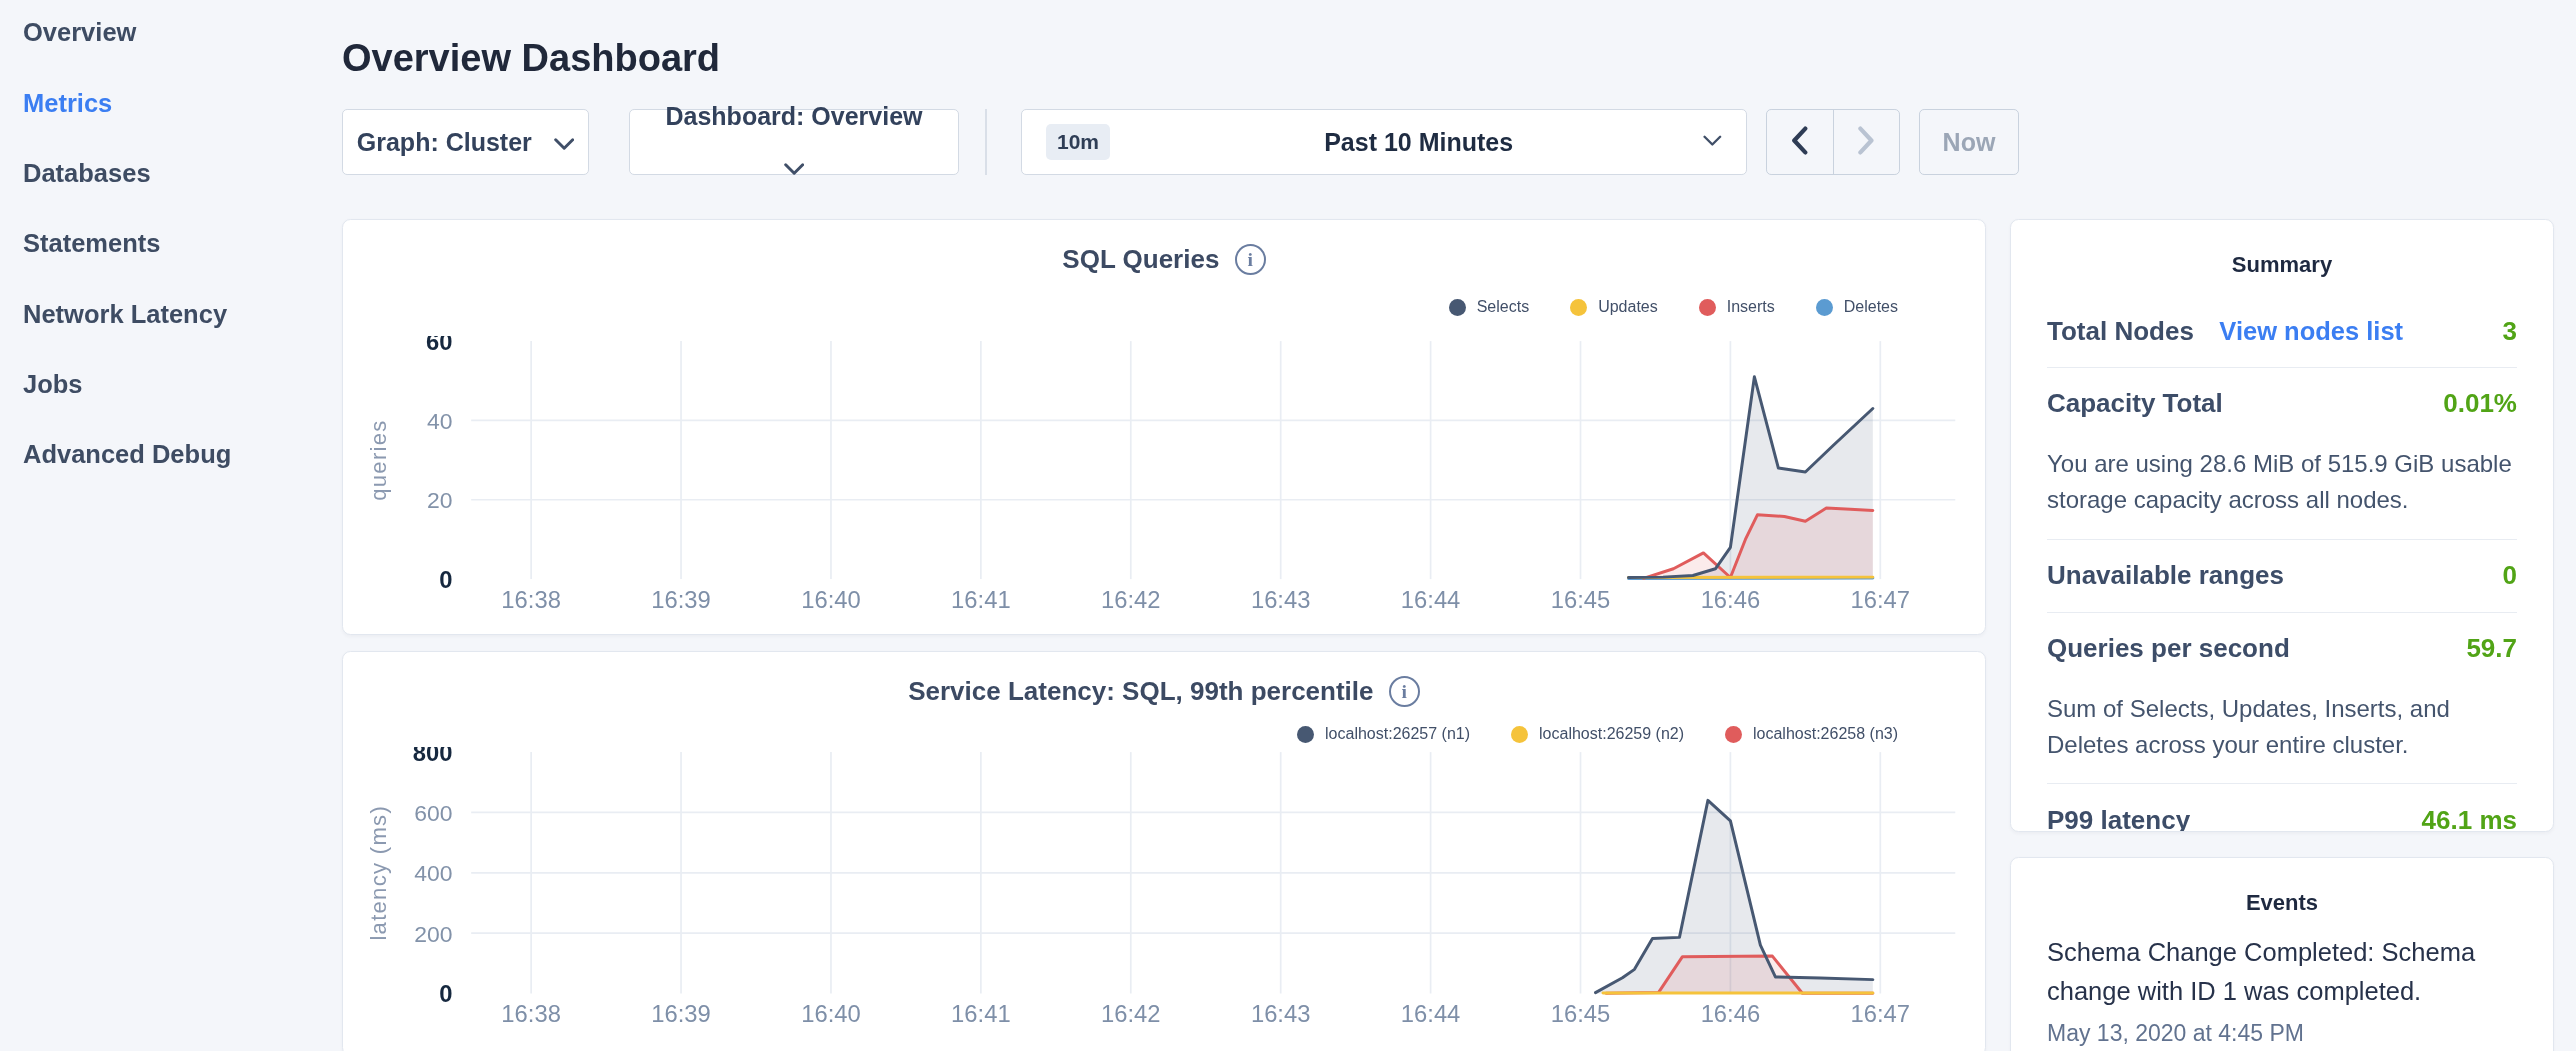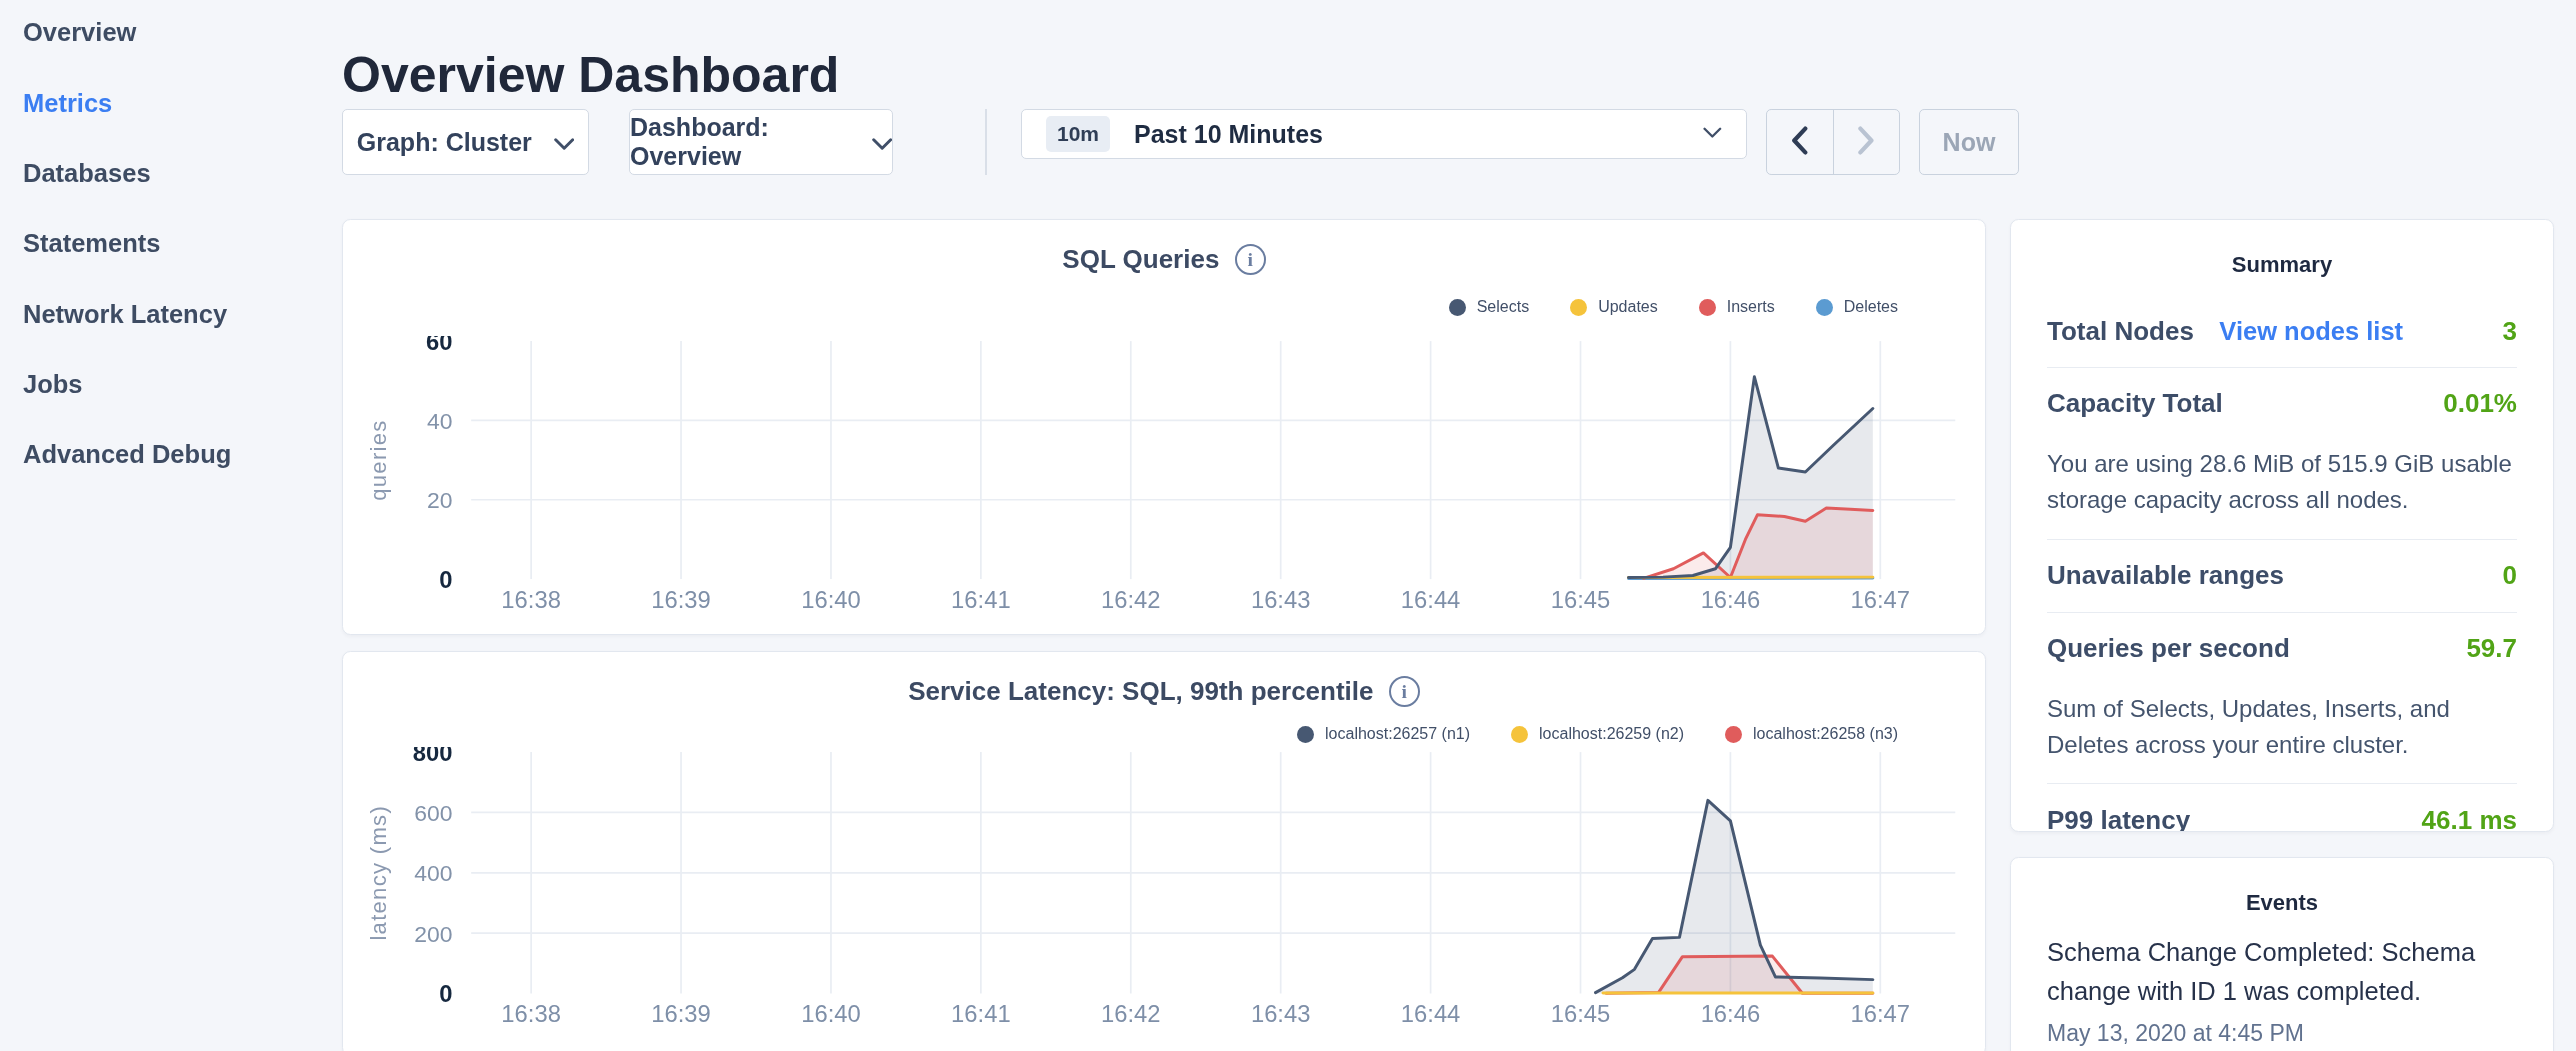--- a/index.html
+++ b/index.html
@@ -12,32 +12,32 @@
 
   
   .sidebar{position:absolute;left:0;top:0;width:340px;height:1051px;}
   .nav-item{
     position:absolute;left:23px;font-size:25.5px;font-weight:600;color:#3e4c63;
     cursor:pointer;white-space:nowrap;line-height:34px;
   }
   .nav-item.active{color:#3b7ef2;font-weight:700;}
 
   
-  .page-title{position:absolute;left:342px;top:12px;font-size:50px;font-weight:600;color:#20283a;}
+  .page-title{position:absolute;left:342px;top:12px;font-size:38px;font-weight:600;color:#20283a;}
   .ctl-btn{
     position:absolute;top:109px;height:66px;background:#ffffff;
     border:1.7px solid #d3dae4;border-radius:5.1px;box-sizing:border-box;
     display:flex;align-items:center;justify-content:center;gap:22px;
     font-size:25px;font-weight:700;color:#33425c;cursor:pointer;
   }
   .ctl-divider{position:absolute;left:985px;top:109px;width:1.7px;height:66px;background:#d9dfe8;}
   .time-box{
-    position:absolute;left:1021px;top:109px;width:726px;height:50px;background:#fff;
+    position:absolute;left:1021px;top:109px;width:726px;height:66px;background:#fff;
     border:1.7px solid #d3dae4;border-radius:5.1px;box-sizing:border-box;
-    display:flex;align-items:center;padding:0 24px;cursor:pointer;
+    display:flex;align-items:center;padding:0 24px;cursor:pointer;text-align:center;
   }
   .time-badge{
     background:#e8edf4;border-radius:5.1px;padding:6px 11px;
     font-size:21px;font-weight:700;color:#2f3e56;
   }
   .time-label{margin-left:24px;font-size:25px;font-weight:700;color:#1f2c42;flex:1;}
   .arrow-group{
     position:absolute;left:1766px;top:109px;width:134px;height:66px;
     border:1.7px solid #c9d2de;border-radius:5.1px;box-sizing:border-box;display:flex;
   }
@@ -111,21 +111,21 @@
 
 <div class="ctl-btn" style="left:342px;width:247px;">
   <span>Graph: Cluster</span>
   <span>
     <svg width="20.4" height="12.8" viewBox="0 0 24 15">
         <polyline points="2,2 12,12 22,2" fill="none" stroke="#404f68" stroke-width="3.5" stroke-linecap="round" stroke-linejoin="round"></polyline>
       </svg>
   </span>
 </div>
 
-<div class="ctl-btn" style="left:629px;width:264px;">
+<div class="ctl-btn" style="left:629px;width:330px;flex-direction:column;">
   <span>Dashboard: Overview</span>
   <span>
     <svg width="20.4" height="12.8" viewBox="0 0 24 15">
         <polyline points="2,2 12,12 22,2" fill="none" stroke="#404f68" stroke-width="3.5" stroke-linecap="round" stroke-linejoin="round"></polyline>
       </svg>
   </span>
 </div>
 
 <div class="ctl-divider"></div>
 

